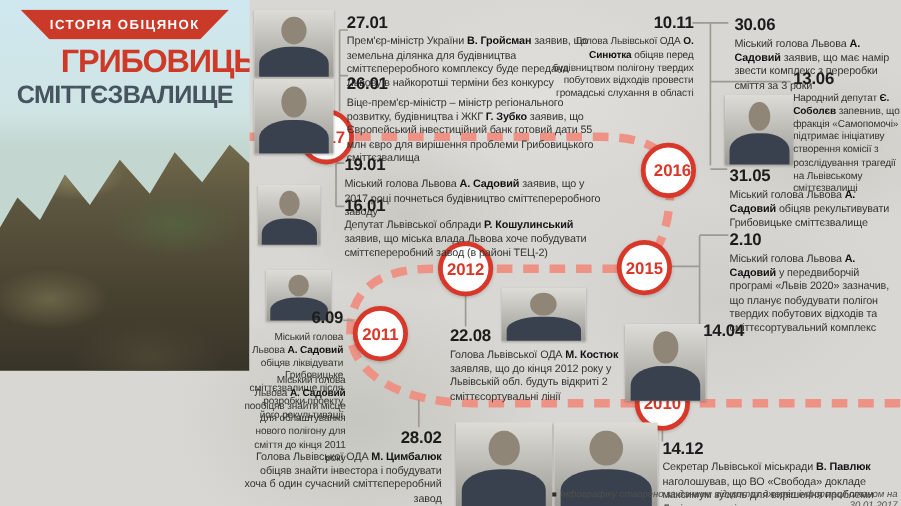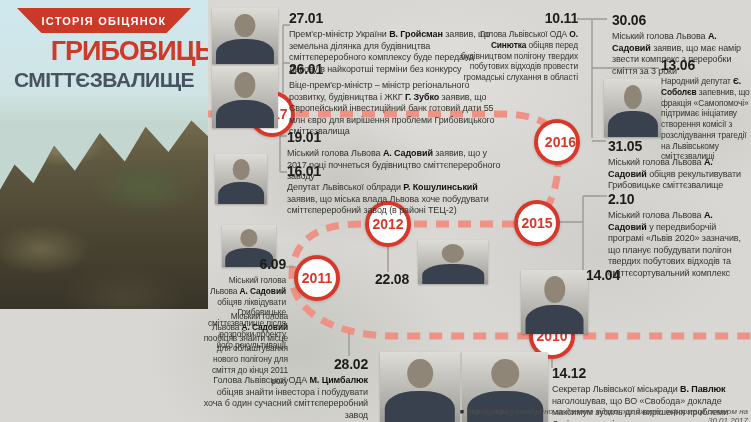--- a/index.html
+++ b/index.html
@@ -179,20 +179,21 @@
   </div>
   <div class="entry" id="e9">
     <div class="d">2.10</div>
     <div class="t"><span>Міський голова Львова </span><b>А. Садовий</b><span> у передвиборчій програмі «Львів 2020» зазначив, що планує побудувати полігон твердих побутових відходів та сміттєсортувальний комплекс</span></div>
   </div>
   <div class="entry" id="e10">
     <div class="d">14.04</div>
   </div>
   <div class="entry" id="e11">
     <div class="d">22.08</div>
+    <div class="t"><span>Голова Львівської ОДА </span><b>М. Костюк</b><span> заявляв, що до кінця 2012 року у Львівській обл. будуть відкриті 2 сміттєсортувальні лінії</span></div>
   </div>
   <div class="entry ra sm" id="e12">
     <div class="d">6.09</div>
     <div class="t"><span>Міський голова Львова </span><b>А. Садовий</b><span> обіцяв ліквідувати Грибовицьке сміттєзвалище після розробки проекту його рекультивації</span></div>
   </div>
   <div class="entry ra sm" id="e13">
     <div class="t"><span>Міський голова Львова </span><b>А. Садовий</b><span> пообіцяв знайти місце для облаштування нового полігону для сміття до кінця 2011 року</span></div>
   </div>
   <div class="entry ra" id="e14">
     <div class="d">28.02</div>

